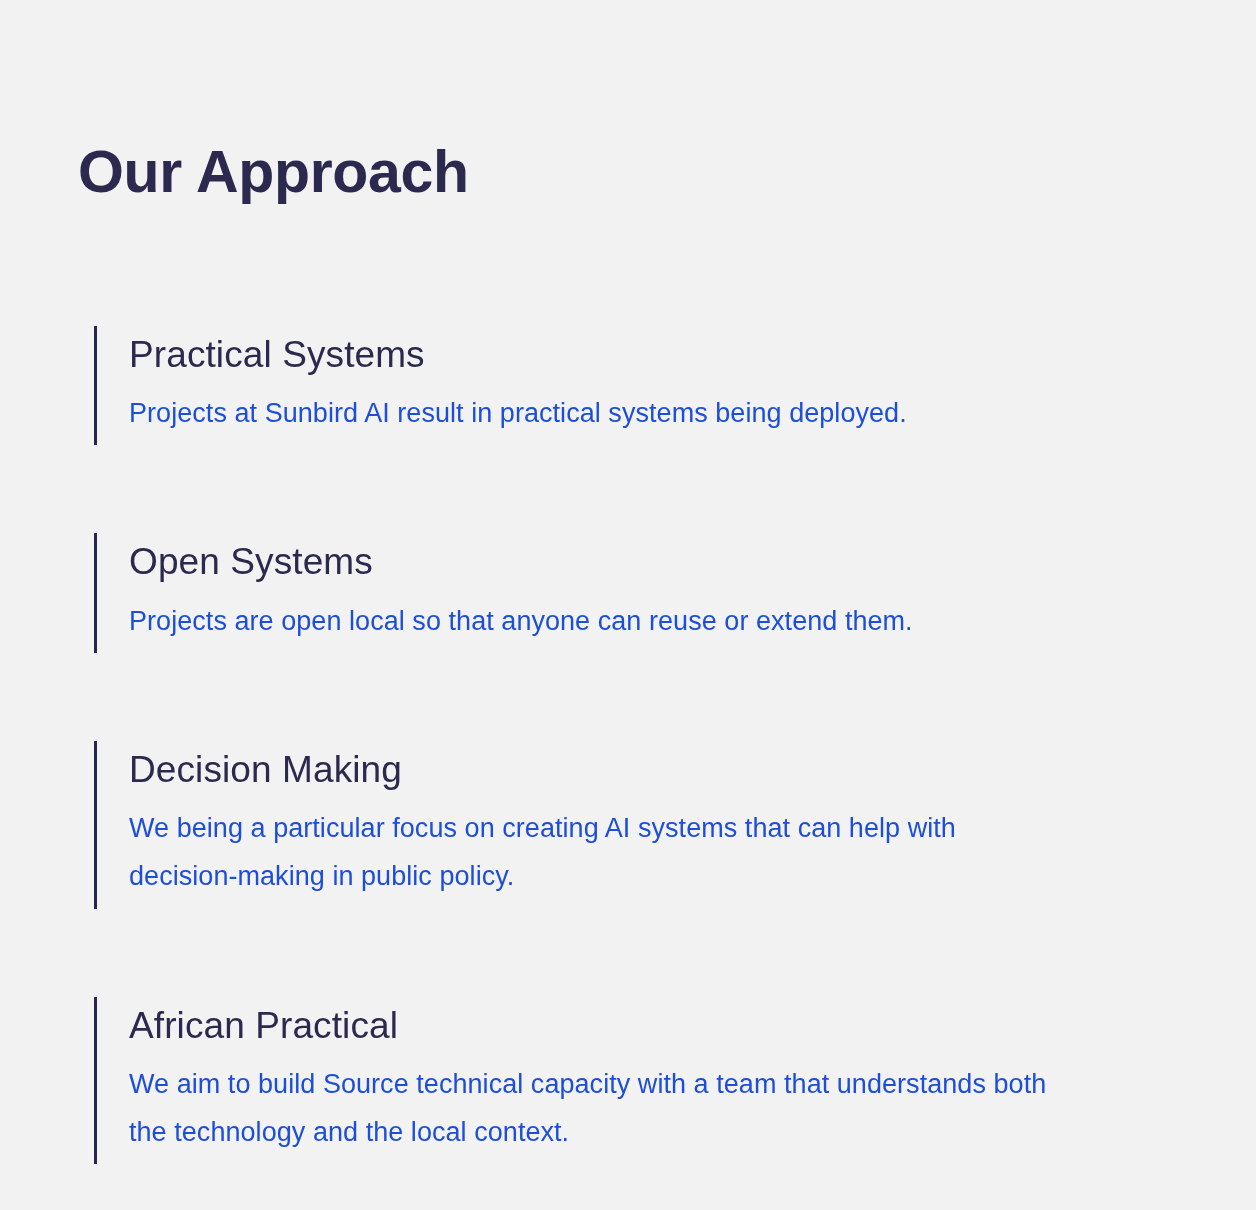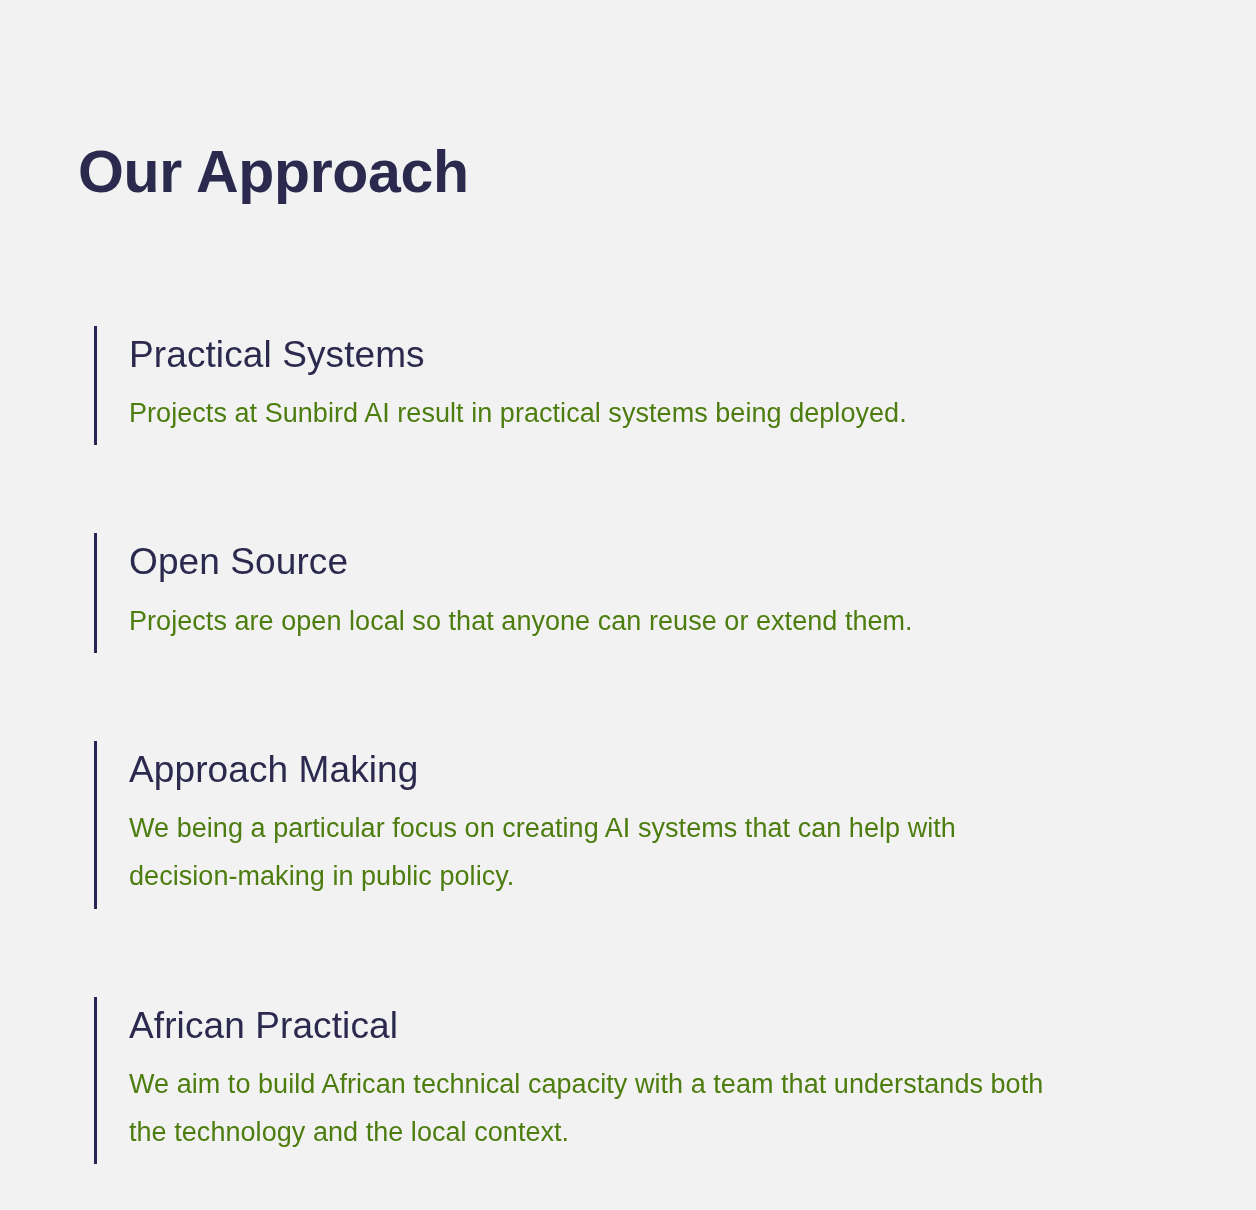--- a/index.html
+++ b/index.html
@@ -64,49 +64,49 @@
     font-weight: 400;
     color: #2b2a4e;
     letter-spacing: 0.1px;
   }
 
   .item-body {
     margin: 0;
     font-size: 27px;
     line-height: 1.78;
     font-weight: 400;
-    color: #4d7c0f;
+    color: #1d4ed8;
     max-width: 920px;
     letter-spacing: 0.05px;
   }
 </style>
 </head>
 <body>
 
 <div class="page">
 
   <h2 class="section-title">Our Approach</h2>
 
   <ul class="approach-list">
 
     <li class="approach-item">
       <h3 class="item-heading">Practical Systems</h3>
       <p class="item-body">Projects at Sunbird AI result in practical systems being deployed.</p>
     </li>
 
     <li class="approach-item">
-      <h3 class="item-heading">Open Source</h3>
+      <h3 class="item-heading">Open Systems</h3>
       <p class="item-body">Projects are open local so that anyone can reuse or extend them.</p>
     </li>
 
     <li class="approach-item">
-      <h3 class="item-heading">Approach Making</h3>
+      <h3 class="item-heading">Decision Making</h3>
       <p class="item-body">We being a particular focus on creating AI systems that can help with decision-making in public policy.</p>
     </li>
 
     <li class="approach-item">
       <h3 class="item-heading">African Practical</h3>
-      <p class="item-body">We aim to build African technical capacity with a team that understands both the technology and the local context.</p>
+      <p class="item-body">We aim to build Source technical capacity with a team that understands both the technology and the local context.</p>
     </li>
 
   </ul>
 
 </div>
 
 </body></html>

